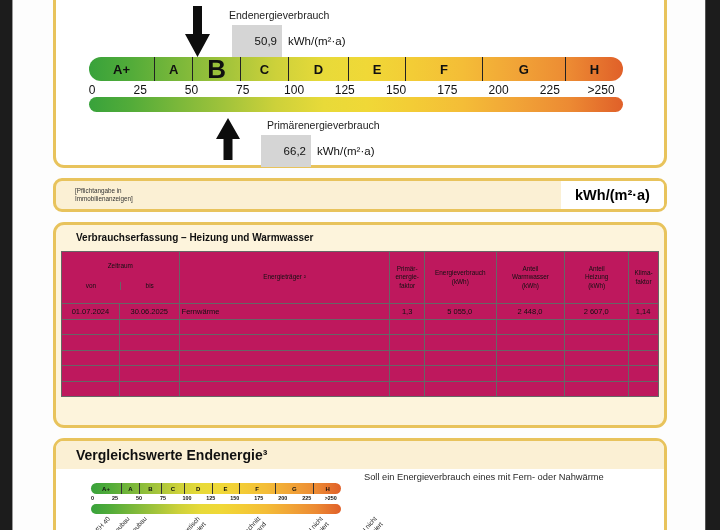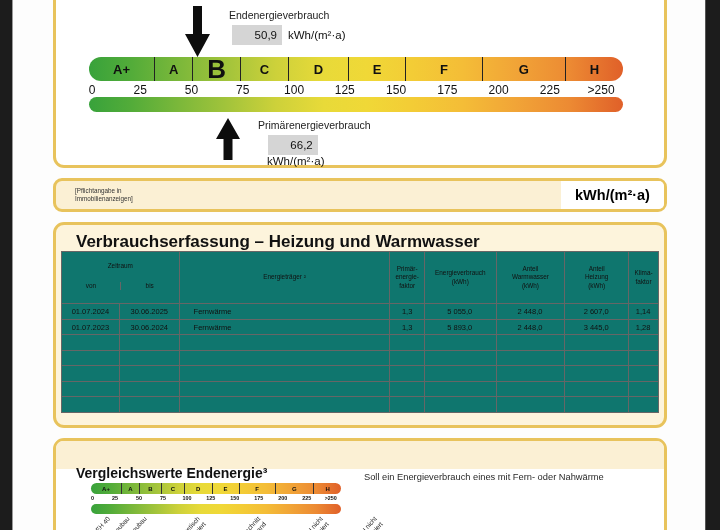--- a/index.html
+++ b/index.html
@@ -10,25 +10,25 @@
           border-left:1px solid #9a9a9a; border-right:1px solid #555; }
 
   .box { position:absolute; left:40px; width:614px; border:3px solid #e8c35c; border-radius:11px; background:#fff; }
 
   
   .box1 { top:-14px; height:182px; }
   .arrow-down { position:absolute; left:128px; top:17px; }
   .arrow-up   { position:absolute; left:159px; top:129px; }
   .marker-label { position:absolute; font-size:10.5px; color:#222; }
   .marker-label.end { left:173px; top:20px; }
-  .marker-label.prim { left:202px; top:130px; }
+  .marker-label.prim { left:211px; top:130px; }
   .marker-value { position:absolute; display:flex; align-items:center; font-size:11.5px; color:#111; }
   .marker-value.end { left:176px; top:36px; }
-  .marker-value.prim { left:205px; top:146px;flex-direction:column; }
-  .gray-chip { background:#d5d5d5; width:50px; height:20px; display:flex; align-items:center;
+  .marker-value.prim { left:205px; top:146px; }
+  .gray-chip { background:#d5d5d5; width:50px; height:32px; display:flex; align-items:center;
                justify-content:flex-end; padding-right:5px; }
   .marker-unit { margin-left:6px; }
 
   .scale { position:absolute; left:33px; top:68px; width:534px; }
   .grad { background:linear-gradient(90deg,#38a23b 0%,#53ac39 8%,#7cb83a 17%,#a3c43b 26%,#cdd13a 35%,
           #e8da39 44%,#f0d837 52%,#f3cd36 60%,#f4bd37 70%,#f1a437 80%,#ec8a33 90%,#e06029 100%); }
   .band { display:flex; height:24px; border-radius:12px; }
   .band .seg { display:flex; align-items:center; justify-content:center; font-weight:bold;
                font-size:13px; color:#101010; border-right:1.5px solid #222; }
   .band .seg:first-child { border-radius:12px 0 0 12px; }
@@ -44,40 +44,40 @@
   .box2 .title { font-size:15px; font-weight:bold; color:#111; white-space:nowrap; letter-spacing:-0.2px; }
   .box2 .note { margin-left:6px; width:66px; font-size:6.3px; line-height:1.2; color:#333; }
   .box2 .value { position:absolute; left:413px; top:0; width:92px; height:100%; background:#d5d5d5;
                  display:flex; align-items:center; justify-content:flex-end; padding-right:10px; font-size:14px; }
   .box2 .unit { position:absolute; left:505px; right:0; top:0; bottom:0; background:#fff;
                 border-radius:0 5px 5px 0; display:flex; align-items:center; justify-content:center;
                 font-size:14.5px; font-weight:bold; }
 
   
   .box3 { top:222px; height:206px; background:#fdf4dc; }
-  .box3 .title { position:absolute; left:20px; top:7px; font-size:17px; font-weight:bold; color:#111; }
+  .box3 .title { position:absolute; left:20px; top:7px; font-size:10px; font-weight:bold; color:#111; }
   .tablewrap { position:absolute; left:5px; top:26px; width:598px; }
-  table { width:100%; table-layout:fixed; border-collapse:collapse; background:#0f766e; }
+  table { width:100%; table-layout:fixed; border-collapse:collapse; background:#be185d; }
   th,td { border:1px solid #666; overflow:hidden; }
   th { height:30px; font-weight:normal; font-size:6.4px; line-height:1.3; color:#111;
        text-align:center; vertical-align:middle; white-space:pre-line; }
   td { height:15.5px; font-size:7.5px; color:#111; padding:0 4px; white-space:nowrap; }
   .th-zeitraum { padding:0; }
   .zr-top { padding-top:2px; }
   .zr-sub { display:flex; margin-top:3px; height:13px; align-items:flex-start; }
   .zr-sub span { flex:1; }
   .zr-sub .bis { border-left:1px solid #666; }
-  td.a-l { text-align:left; padding-left:14px; }
+  td.a-l { text-align:left; padding-left:2px; }
   td.a-c { text-align:center; }
   td.a-r { text-align:center; padding-right:5px; }
 
   
   .box4 { top:438px; height:112px; border-radius:11px 11px 0 0; background:#fff; }
   .box4 .head { height:28px; background:#fbf0d4; border-radius:7px 7px 0 0; }
-  .box4 .title { position:absolute; left:20px; top:24px; font-size:14px; font-weight:bold; color:#111; }
+  .box4 .title { position:absolute; left:20px; top:6px; font-size:14px; font-weight:bold; color:#111; }
   .mini { position:absolute; left:35px; top:42px; width:250px; }
   .mini .band { height:11px; border-radius:6px; }
   .mini .band .seg { font-size:6px; border-right:1px solid #333; }
   .mini .band .seg:first-child { border-radius:6px 0 0 6px; }
   .mini .band .seg:last-child { border-radius:0 6px 6px 0; border-right:none; }
   .mini .ticks { height:7px; margin-top:1px; }
   .mini .ticks span { font-size:5.4px; font-weight:bold; }
   .mini .band2 { height:10px; border-radius:5px; margin-top:2px; }
   .rot-labels { position:absolute; left:35px; top:74px; width:250px; height:40px; }
   .rot-labels span { position:absolute; top:0; white-space:pre; text-align:right; font-size:6.5px;
@@ -189,30 +189,20 @@
                 <td class="a-c">01.07.2024</td>
                 <td class="a-c">30.06.2025</td>
                 <td class="a-l">Fernwärme</td>
                 <td class="a-c">1,3</td>
                 <td class="a-r">5 055,0</td>
                 <td class="a-r">2 448,0</td>
                 <td class="a-r">2 607,0</td>
                 <td class="a-r">1,14</td>
               </tr>
               <tr>
-                <td class="a-c">01.07.2023</td>
-                <td class="a-c">30.06.2024</td>
-                <td class="a-l">Fernwärme</td>
-                <td class="a-c">1,3</td>
-                <td class="a-r">5 893,0</td>
-                <td class="a-r">2 448,0</td>
-                <td class="a-r">3 445,0</td>
-                <td class="a-r">1,28</td>
-              </tr>
-              <tr>
                 <td></td>
                 <td></td>
                 <td></td>
                 <td></td>
                 <td></td>
                 <td></td>
                 <td></td>
                 <td></td>
               </tr>
               <tr>

